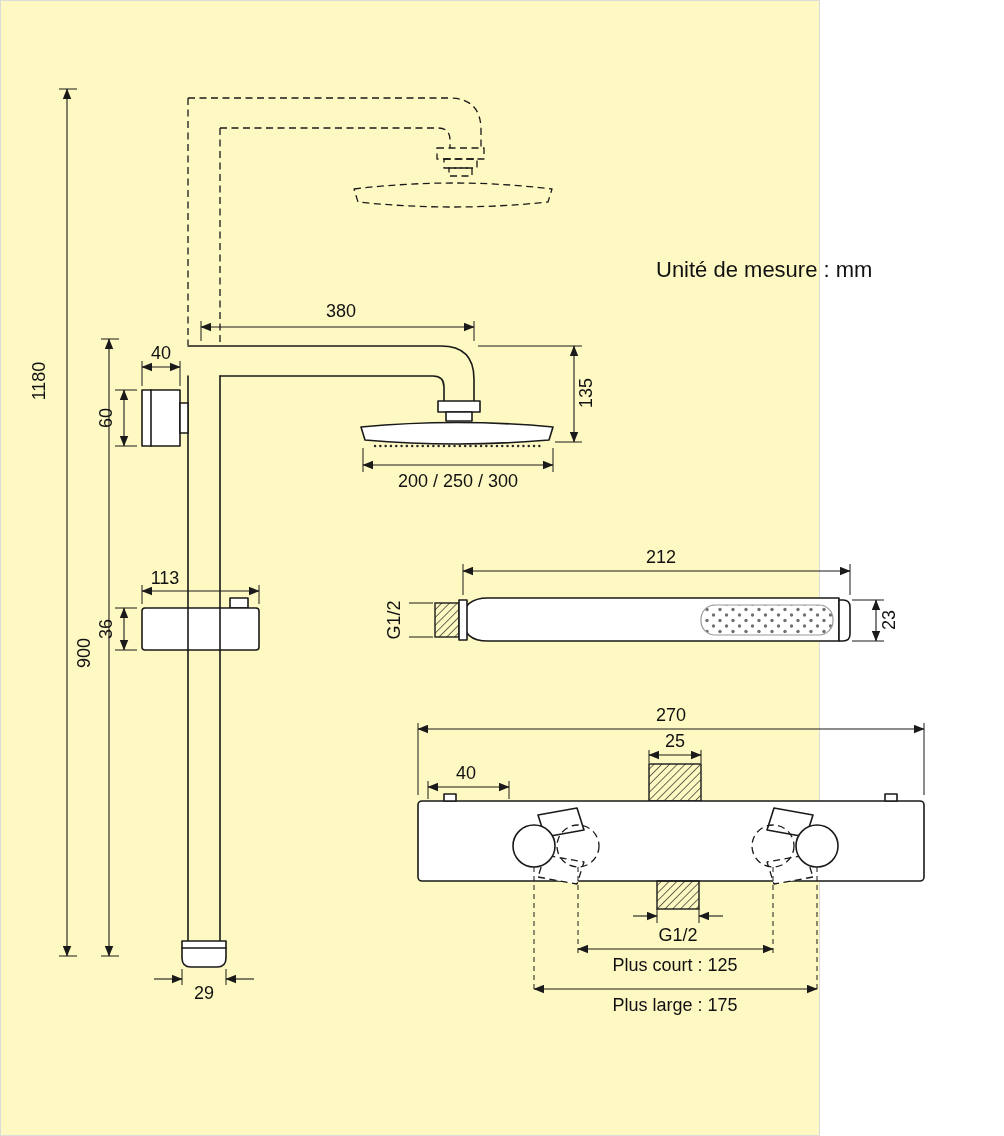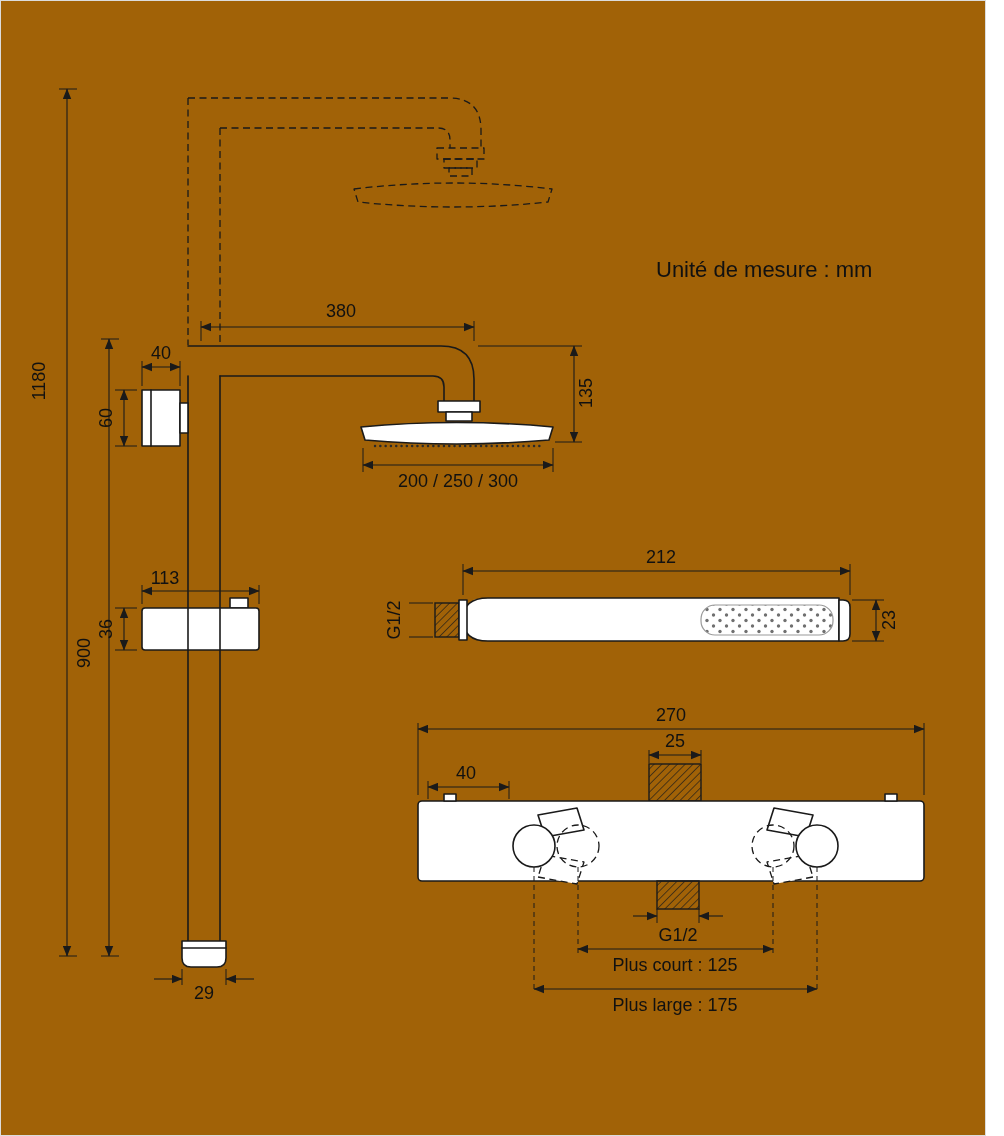--- a/index.html
+++ b/index.html
@@ -1,17 +1,17 @@
 <!DOCTYPE html>
 <html><head>
 <meta charset="utf-8">
 <style>
   html,body { margin:0; padding:0; background:#fff; }
   .page {
-    position:relative; width:986px; height:1136px; background:#a16207;
+    position:relative; width:820px; height:1136px; background:#fef9c3;
     border:1px solid #dcdcdc; box-sizing:border-box;
     font-family:"Liberation Sans", sans-serif;
   }
   svg { display:block; }
   
   .outline      { fill:none; stroke:#1a1a1a; stroke-width:1.6; stroke-linecap:round; stroke-linejoin:round; }
   .outline-fill { fill:#ffffff; stroke:#1a1a1a; stroke-width:1.6; stroke-linejoin:round; }
   .dashline     { fill:none; stroke:#1a1a1a; stroke-width:1.3; stroke-dasharray:7 4.5; stroke-linejoin:round; }
   .dashfill     { fill:#ffffff; stroke:#1a1a1a; stroke-width:1.3; stroke-dasharray:7 4.5; stroke-linejoin:round; }
   .dashdrop     { fill:none; stroke:#1a1a1a; stroke-width:1; stroke-dasharray:5 4; }

